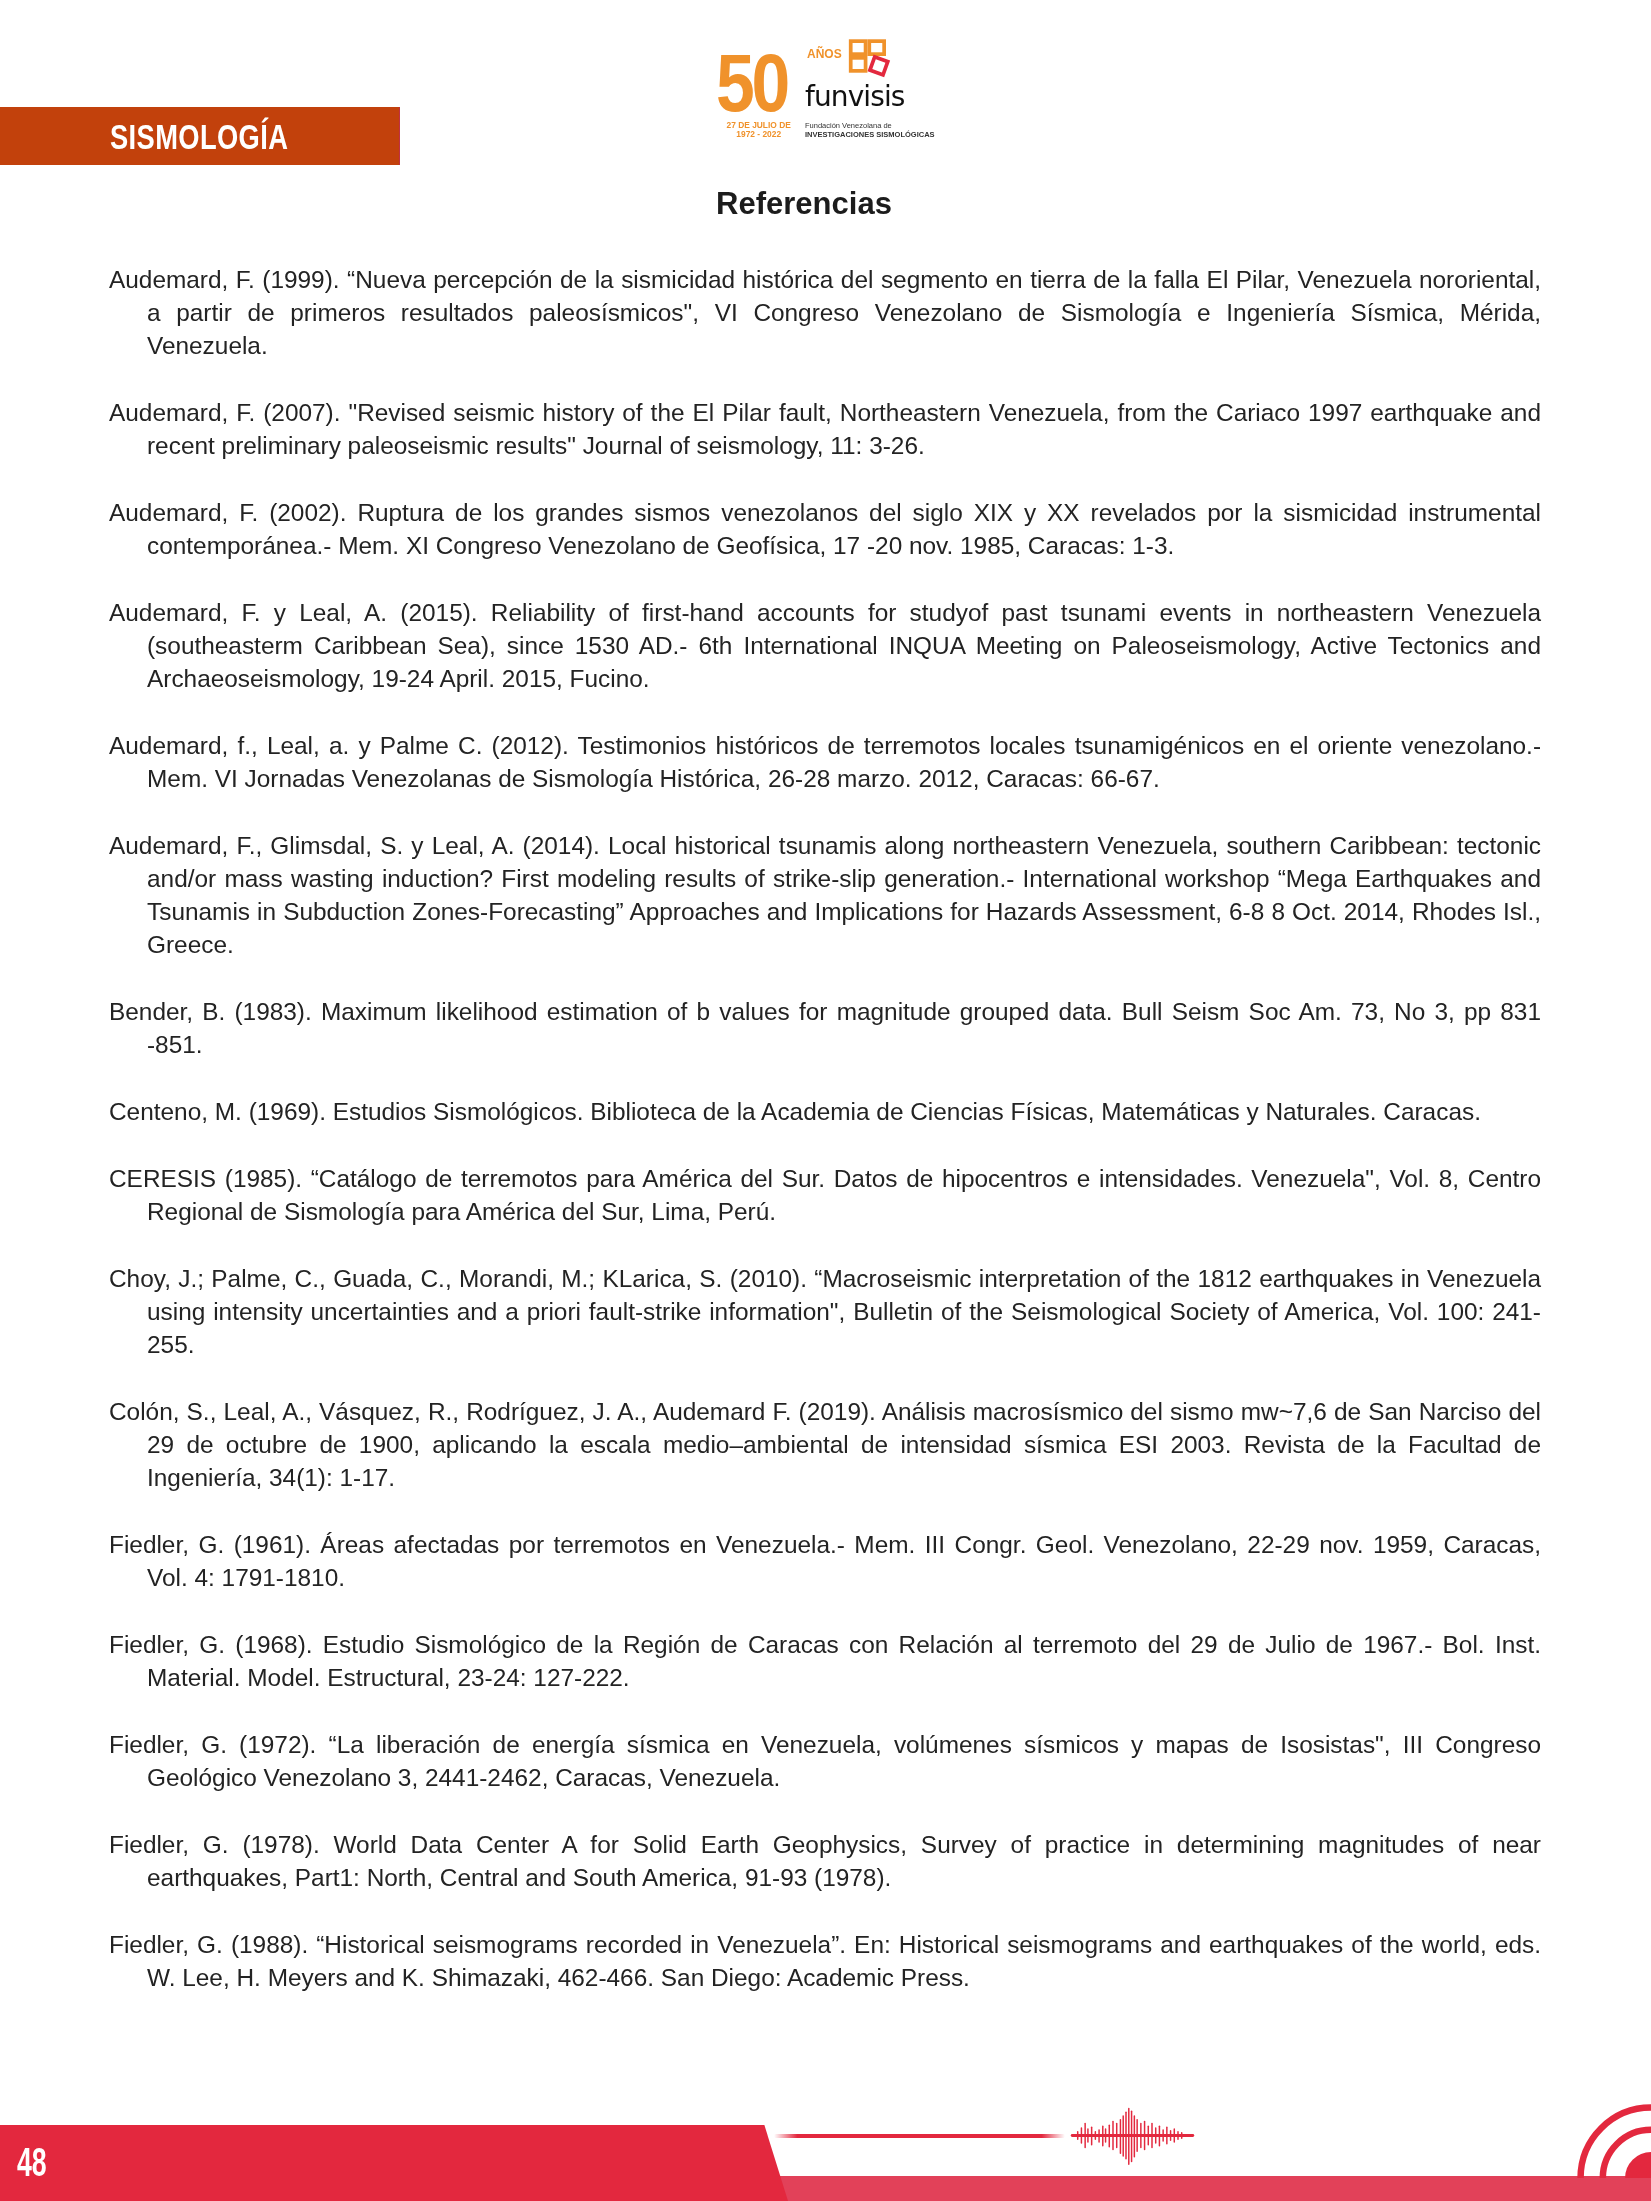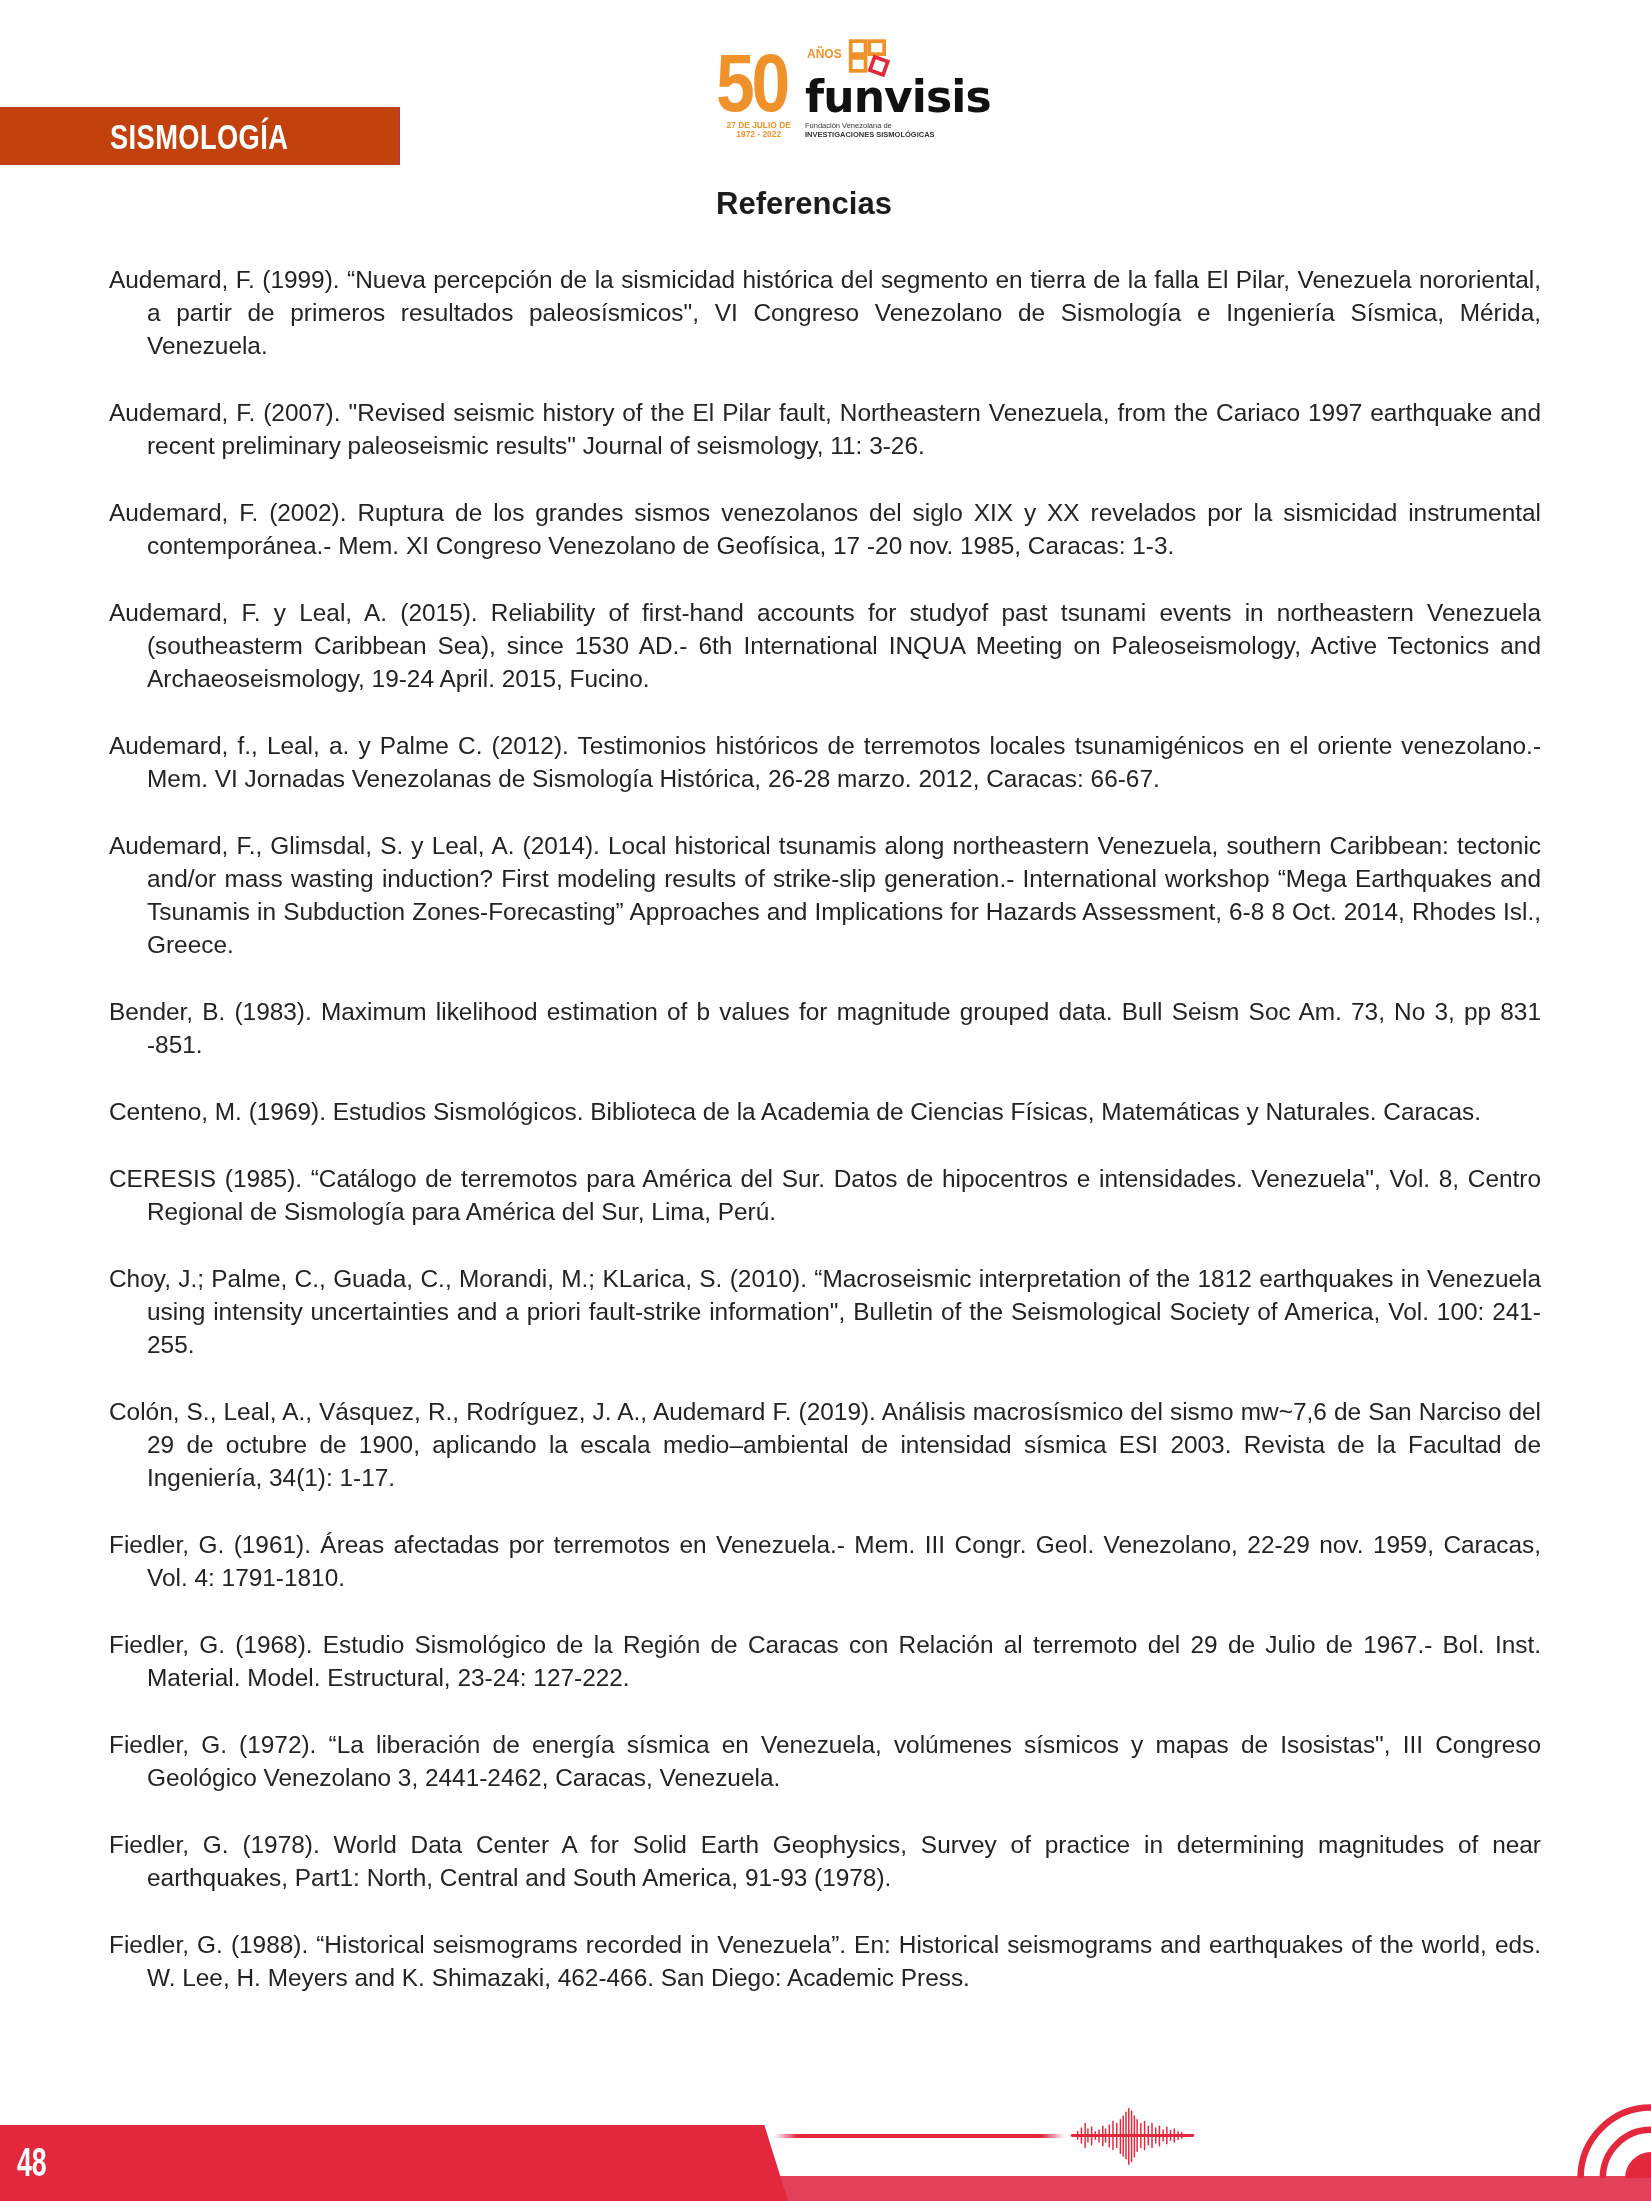--- a/index.html
+++ b/index.html
@@ -82,22 +82,22 @@
       font-weight: bold;
       font-size: 8.4px;
       line-height: 9.3px;
       color: #f0922b;
     }
     .logo-brand {
       position: absolute;
       left: 89px;
       top: 39px;
       font-family: "DejaVu Sans", sans-serif;
-      font-weight: bold;
-      font-size: 44px;
+      font-weight: normal;
+      font-size: 28px;
       line-height: 37px;
       color: #111111;
       letter-spacing: -0.9px;
     }
     .logo-sub1 {
       position: absolute;
       left: 89px;
       top: 82px;
       font-size: 7.5px;
       color: #333;

